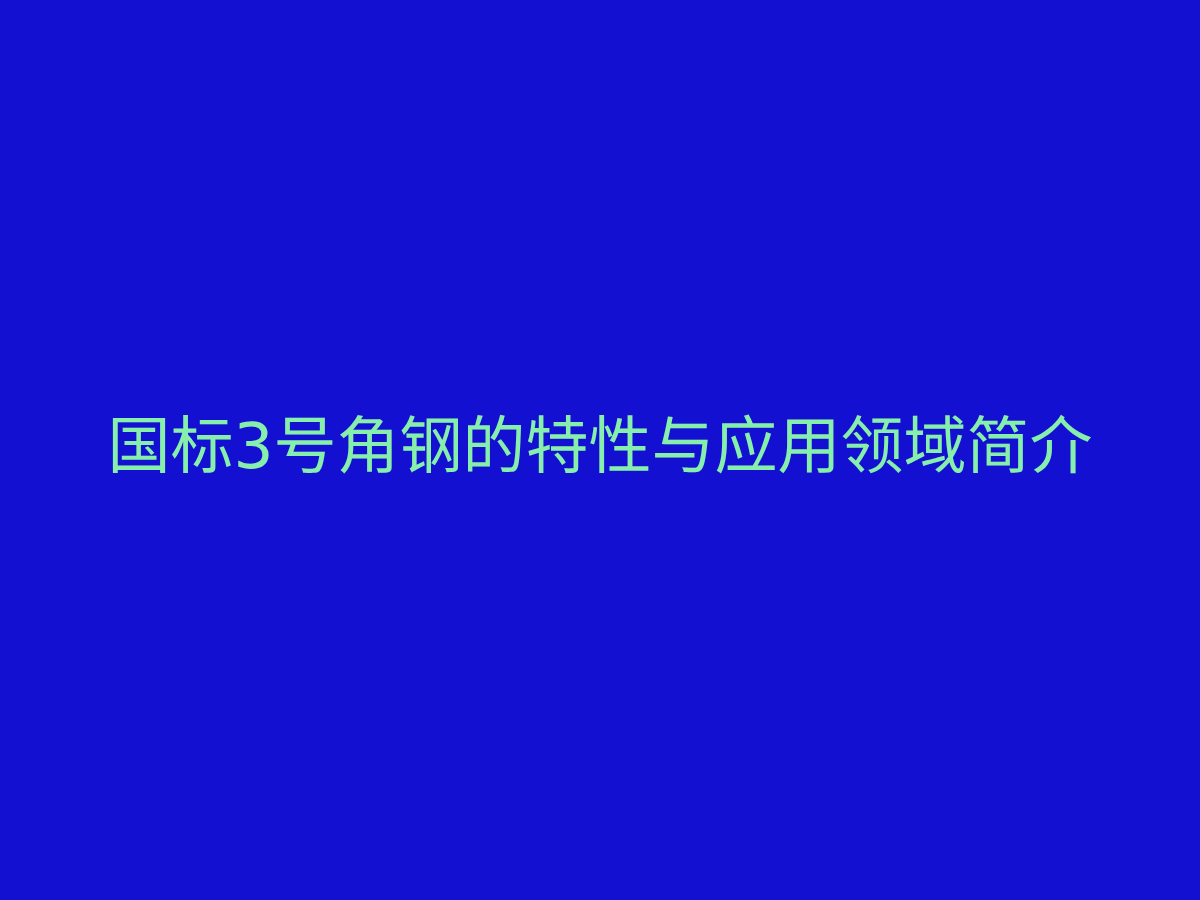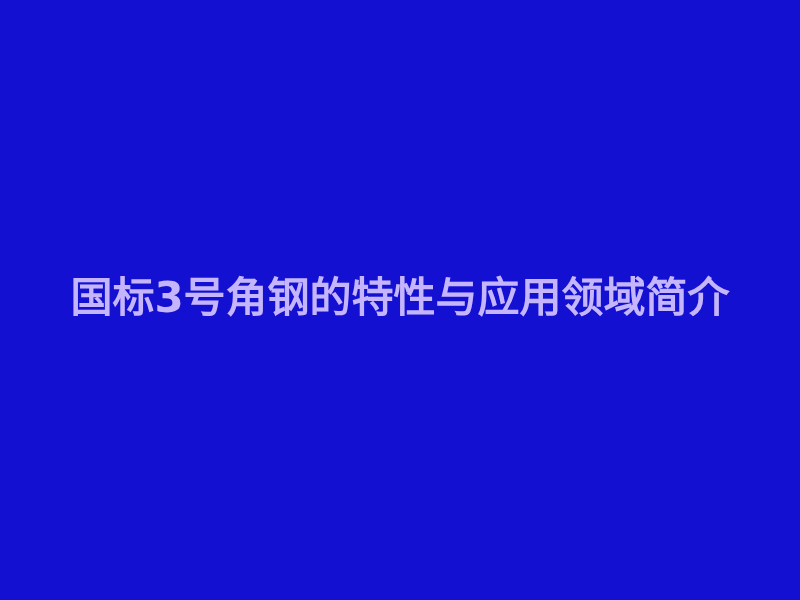--- a/index.html
+++ b/index.html
@@ -50,15 +50,15 @@
     letter-spacing: 0;
     white-space: nowrap;
     -webkit-font-smoothing: antialiased;
   }
 </style>
 </head>
 <body>
 
 <div class="slide" style="background: rgb(20, 16, 210);">
   <div class="title-area">
-    <h1 class="slide-title" style="color: #c4b5fd; font-weight: bold;">国标3号角钢的特性与应用领域简介</h1>
+    <h1 class="slide-title" style="color: #86efac;">国标3号角钢的特性与应用领域简介</h1>
   </div>
 </div>
 
 </body></html>

